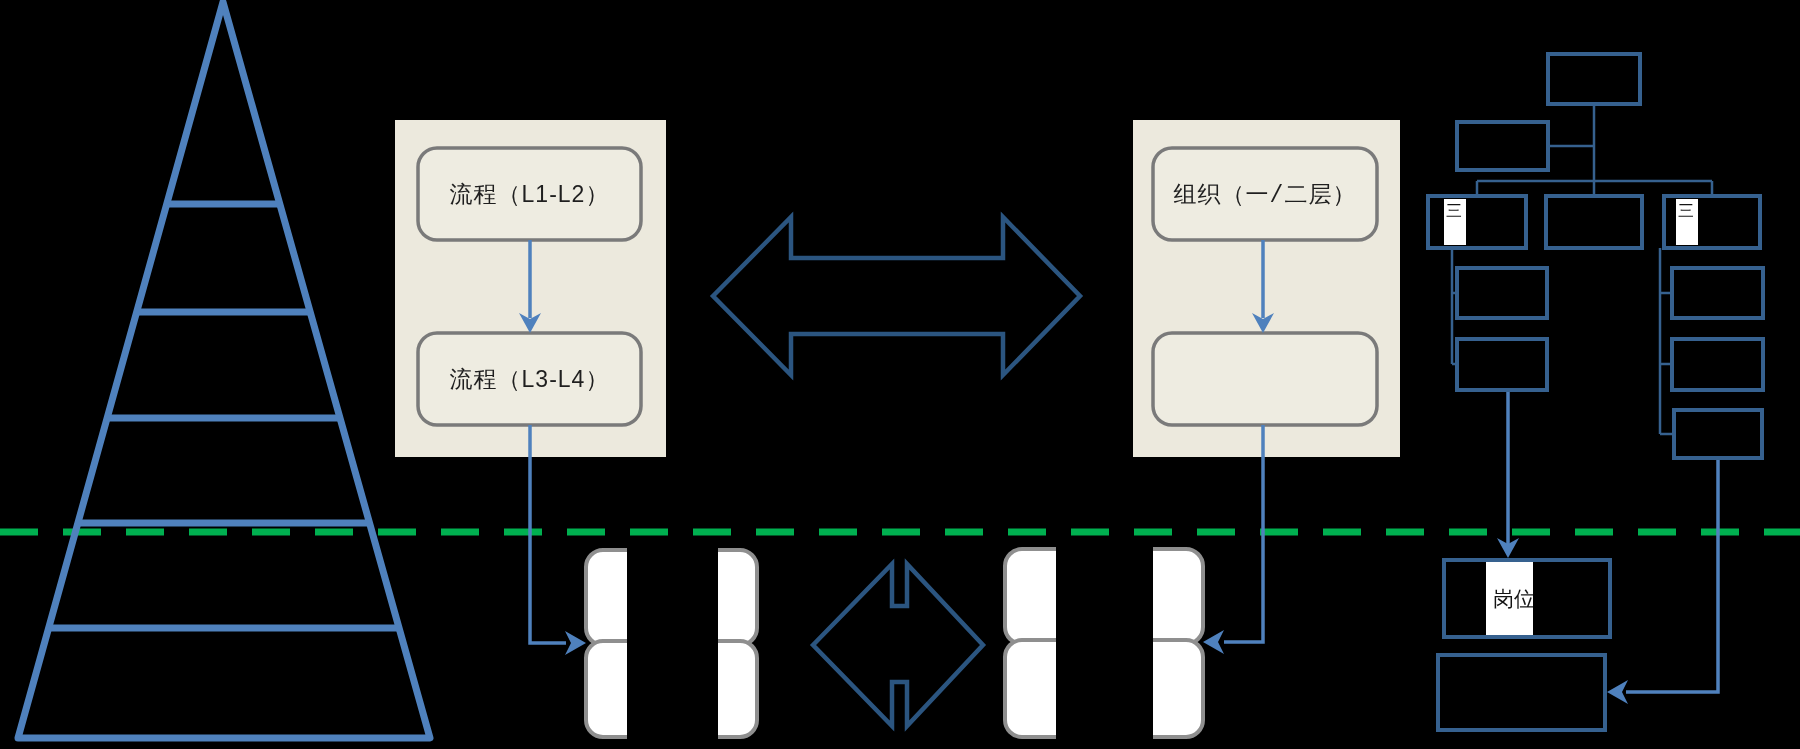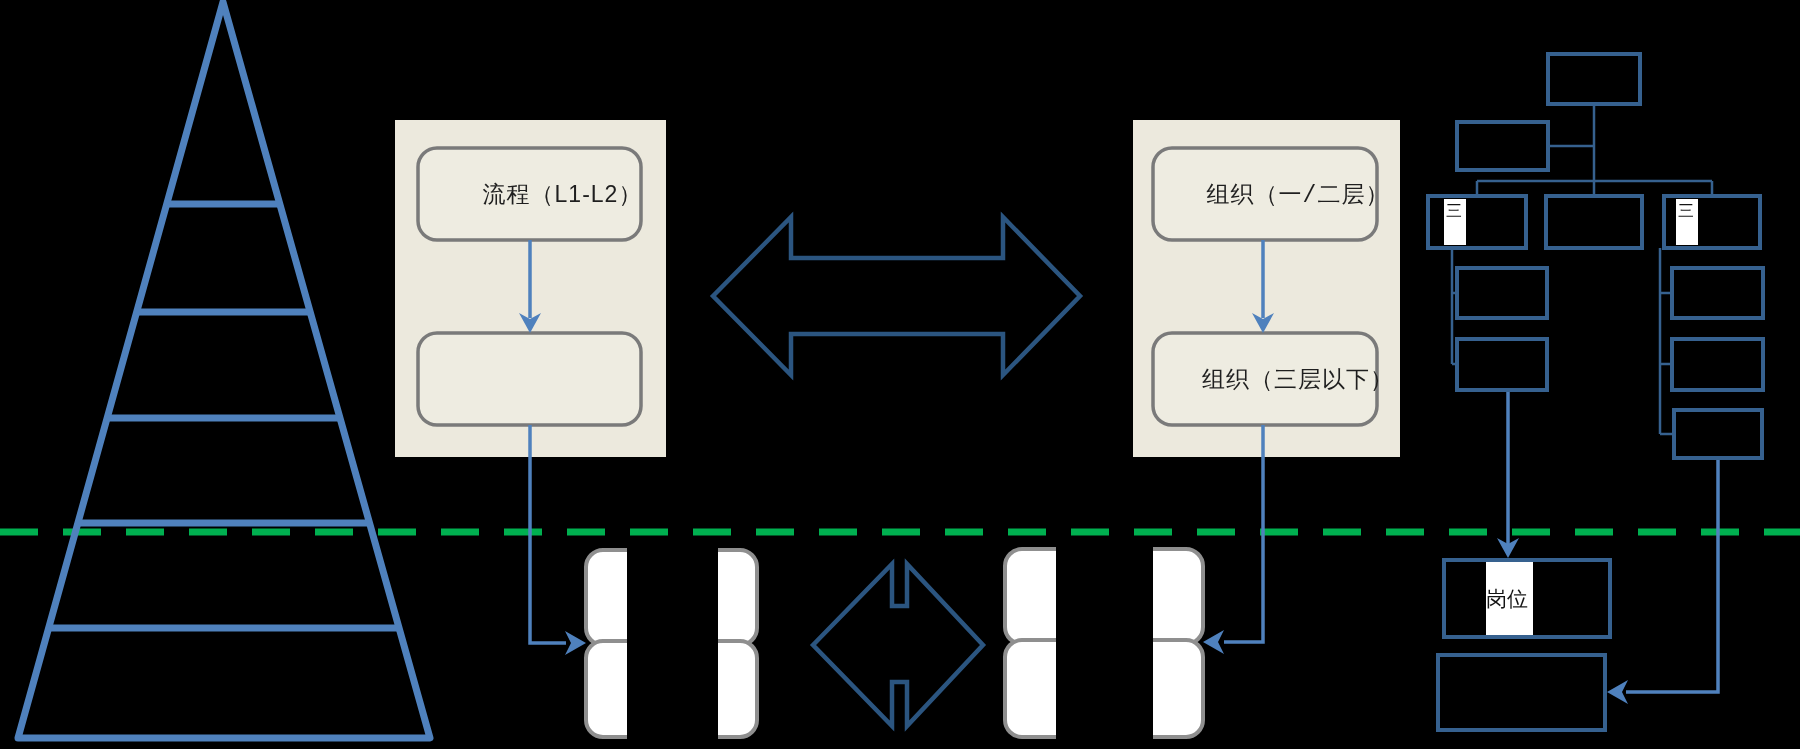--- a/index.html
+++ b/index.html
@@ -1,22 +1,22 @@
 <!DOCTYPE html>
 <html><head>
 <meta charset="utf-8">
 <style>
   html,body{margin:0;padding:0;background:#000;}
   #canvas{position:relative;width:1800px;height:749px;background:#000;overflow:hidden;
           font-family:"Liberation Sans","DejaVu Sans",sans-serif;}
   #vector-layer{position:absolute;left:0;top:0;width:1800px;height:749px;}
   .panel-label{position:absolute;display:flex;align-items:center;justify-content:center;
-               font-size:23px;color:#1f1f1f;letter-spacing:1px;white-space:nowrap;margin-left:33px;}
+               font-size:23px;color:#1f1f1f;letter-spacing:1px;white-space:nowrap;}
   .band{position:absolute;background:#ffffff;overflow:hidden;}
-  .band-text{display:block;font-size:21px;color:#141414;white-space:nowrap;line-height:73px;}
+  .band-text{display:block;font-size:21px;color:#141414;white-space:nowrap;line-height:73px;padding-left:7px;}
   .frag-text{display:block;font-size:16px;color:#141414;line-height:1;padding:4px 0 0 2px;white-space:nowrap;}
 </style>
 </head>
 <body>
 
 <div id="canvas">
 
   <svg id="vector-layer" viewBox="0 0 1800 749" xmlns="http://www.w3.org/2000/svg">
 
     <line x1="0" y1="532" x2="1800" y2="532" stroke="#00b050" stroke-width="7" stroke-dasharray="38 25"></line>
@@ -103,24 +103,24 @@
       <rect x="1672" y="339" width="91" height="51"></rect>
       <rect x="1674" y="410" width="88" height="48"></rect>
     </g>
 
     <rect x="1444" y="560" width="166" height="77" fill="none" stroke="#36618f" stroke-width="4"></rect>
     <rect x="1438" y="655" width="167" height="75" fill="none" stroke="#36618f" stroke-width="4"></rect>
   </svg>
 
   <div class="panel-label" style="left:418px;top:148px;width:223px;height:92px;">流程（L1-L2）</div>
 
+  <div class="panel-label" style="left:418px;top:333px;width:223px;height:92px;">流程（L3-L4）</div>
 
   <div class="panel-label" style="left:1153px;top:148px;width:224px;height:92px;font-family:Liberation Mono, monospace;">组织（一/二层）</div>
 
-  <div class="panel-label" style="left:1153px;top:333px;width:224px;height:92px;">组织（三层以下）</div>
 
   <div class="band" style="left:1486px;top:562px;width:47px;height:73px;">
     <span class="band-text">岗位</span>
   </div>
 
   <div class="band" style="left:1444px;top:199px;width:22px;height:46px;">
     <span class="frag-text">三</span>
   </div>
   <div class="band" style="left:1676px;top:199px;width:22px;height:46px;">
     <span class="frag-text">三</span>

